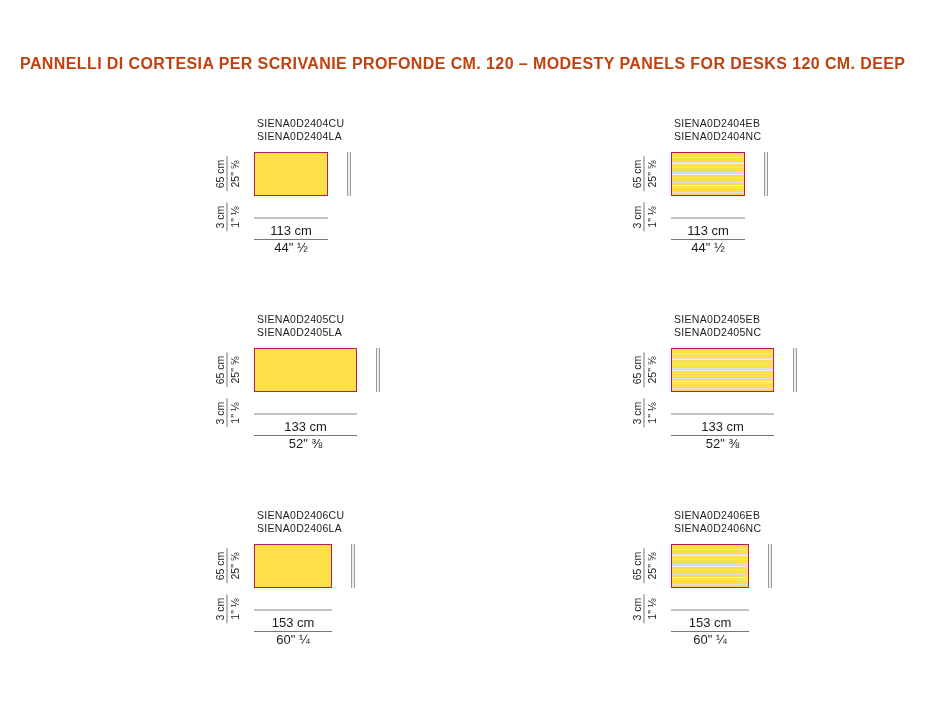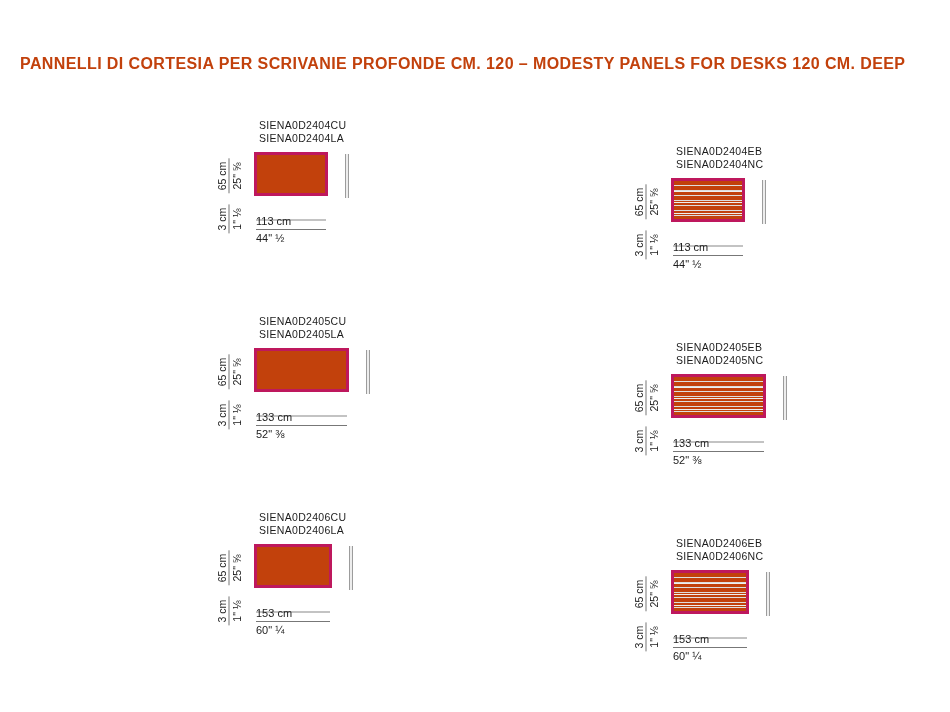--- a/index.html
+++ b/index.html
@@ -7,31 +7,30 @@
     width:950px;height:712px;background:#ffffff;position:relative;
     font-family:"Liberation Sans", sans-serif;color:#1c1c1c;overflow:hidden;
   }
   .title{
     position:absolute;left:20px;top:55px;font-size:16px;font-weight:bold;
     letter-spacing:0.4px;white-space:nowrap;color:#c2410c;
   }
   
   .rect{
     position:absolute;height:44px;box-sizing:border-box;
-    border:3px solid #be185d;background:#c2410c;
+    border:1px solid #be185d;background:#fde047;
   }
   .wood{
     background-image:
       repeating-linear-gradient(to bottom, transparent 0 4px, #dedede 4px 5px),
       repeating-linear-gradient(to bottom, transparent 0 10px, #efefef 10px 11px);
-    margin-top: 26px;
   }
   .colL{left:254px}.colR{left:671px}
   .row0{top:152px}.row1{top:348px}.row2{top:544px}
-  .w0{width:74px}.w1{width:95px}.w2{width:78px}
+  .w0{width:74px}.w1{width:103px}.w2{width:78px}
 
   .codes{
     position:absolute;left:2px;bottom:calc(100% + 11px);
     font-size:10.5px;line-height:12.5px;letter-spacing:0.3px;white-space:nowrap;
   }
   
   .vdim{
     position:absolute;display:flex;flex-direction:column;align-items:center;
     font-size:10.5px;line-height:12px;white-space:nowrap;
   }
@@ -46,22 +45,22 @@
     box-sizing:border-box;border-left:1px solid #9c9c9c;border-right:1px solid #9c9c9c;
     background:#ededed;
   }
   
   .thinline{
     position:absolute;left:-1px;width:calc(100% + 2px);top:64px;height:2px;
     background:#c3c3c3;
   }
   
   .hdim{
-    position:absolute;left:-1px;width:calc(100% + 2px);top:60px;
-    font-size:11px;line-height:12px;white-space:nowrap;
+    position:absolute;left:-1px;width:calc(100% + 2px);top:72px;
+    font-size:13px;line-height:12px;text-align:center;white-space:nowrap;
   }
   .hdim .cm{display:block;padding-bottom:2px;border-bottom:1px solid #777;}
   .hdim .in{display:block;padding-top:2px;}
 </style>
 </head>
 <body>
 
 <div class="title">PANNELLI DI CORTESIA PER SCRIVANIE PROFONDE CM. 120 – MODESTY PANELS FOR DESKS 120 CM. DEEP</div>
 
 <div class="rect plain colL row0 w0">

